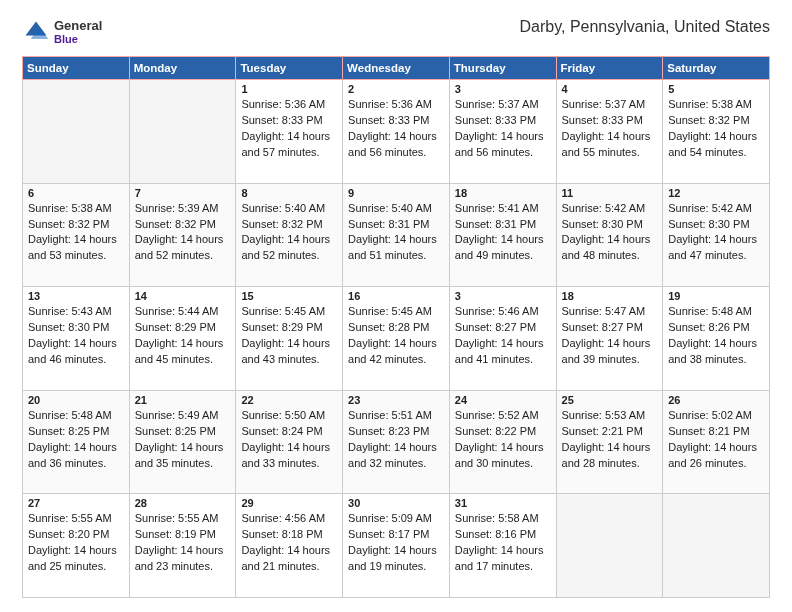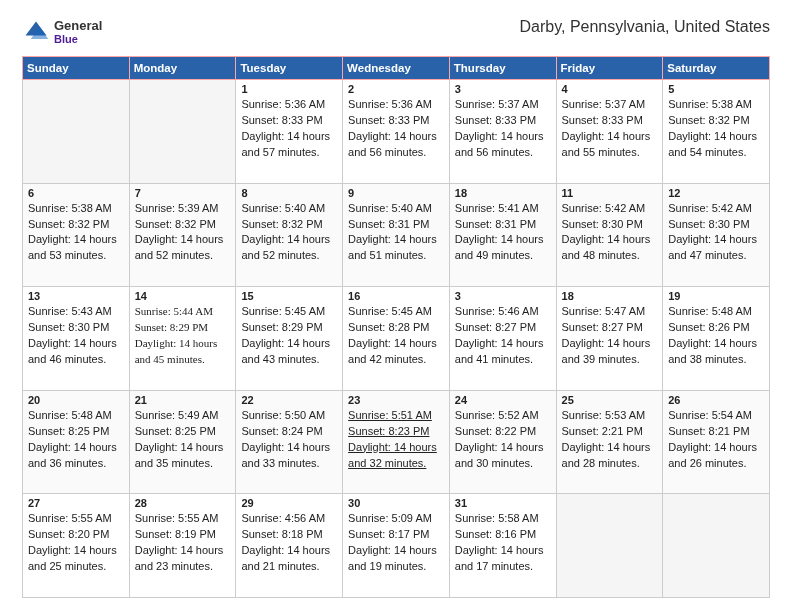--- a/index.html
+++ b/index.html
@@ -232,21 +232,21 @@
         <tr class="week-row">
           <td>
             <span class="day-num">13</span>
             <div class="day-info" style="white-space: pre-line;">Sunrise: 5:43 AM
 Sunset: 8:30 PM
 Daylight: 14 hours
 and 46 minutes.</div>
           </td>
           <td>
             <span class="day-num">14</span>
-            <div class="day-info" style="white-space: pre-line; font-family: Liberation Serif, serif;">Sunrise: 5:44 AM
+            <div class="day-info" style="white-space: pre-line;">Sunrise: 5:44 AM
 Sunset: 8:29 PM
 Daylight: 14 hours
 and 45 minutes.</div>
           </td>
           <td>
             <span class="day-num">15</span>
             <div class="day-info" style="white-space: pre-line;">Sunrise: 5:45 AM
 Sunset: 8:29 PM
 Daylight: 14 hours
 and 43 minutes.</div>
@@ -297,42 +297,42 @@
           </td>
           <td>
             <span class="day-num">22</span>
             <div class="day-info" style="white-space: pre-line;">Sunrise: 5:50 AM
 Sunset: 8:24 PM
 Daylight: 14 hours
 and 33 minutes.</div>
           </td>
           <td>
             <span class="day-num">23</span>
-            <div class="day-info" style="white-space: pre-line; text-decoration: underline;">Sunrise: 5:51 AM
+            <div class="day-info" style="white-space: pre-line;">Sunrise: 5:51 AM
 Sunset: 8:23 PM
 Daylight: 14 hours
 and 32 minutes.</div>
           </td>
           <td>
             <span class="day-num">24</span>
             <div class="day-info" style="white-space: pre-line;">Sunrise: 5:52 AM
 Sunset: 8:22 PM
 Daylight: 14 hours
 and 30 minutes.</div>
           </td>
           <td>
             <span class="day-num">25</span>
             <div class="day-info" style="white-space: pre-line;">Sunrise: 5:53 AM
 Sunset: 2:21 PM
 Daylight: 14 hours
 and 28 minutes.</div>
           </td>
           <td>
             <span class="day-num">26</span>
-            <div class="day-info" style="white-space: pre-line;">Sunrise: 5:54 AM
+            <div class="day-info" style="white-space: pre-line;">Sunrise: 5:02 AM
 Sunset: 8:21 PM
 Daylight: 14 hours
 and 26 minutes.</div>
           </td>
         </tr>
         <tr class="week-row">
           <td>
             <span class="day-num">27</span>
             <div class="day-info" style="white-space: pre-line;">Sunrise: 5:55 AM
 Sunset: 8:20 PM

